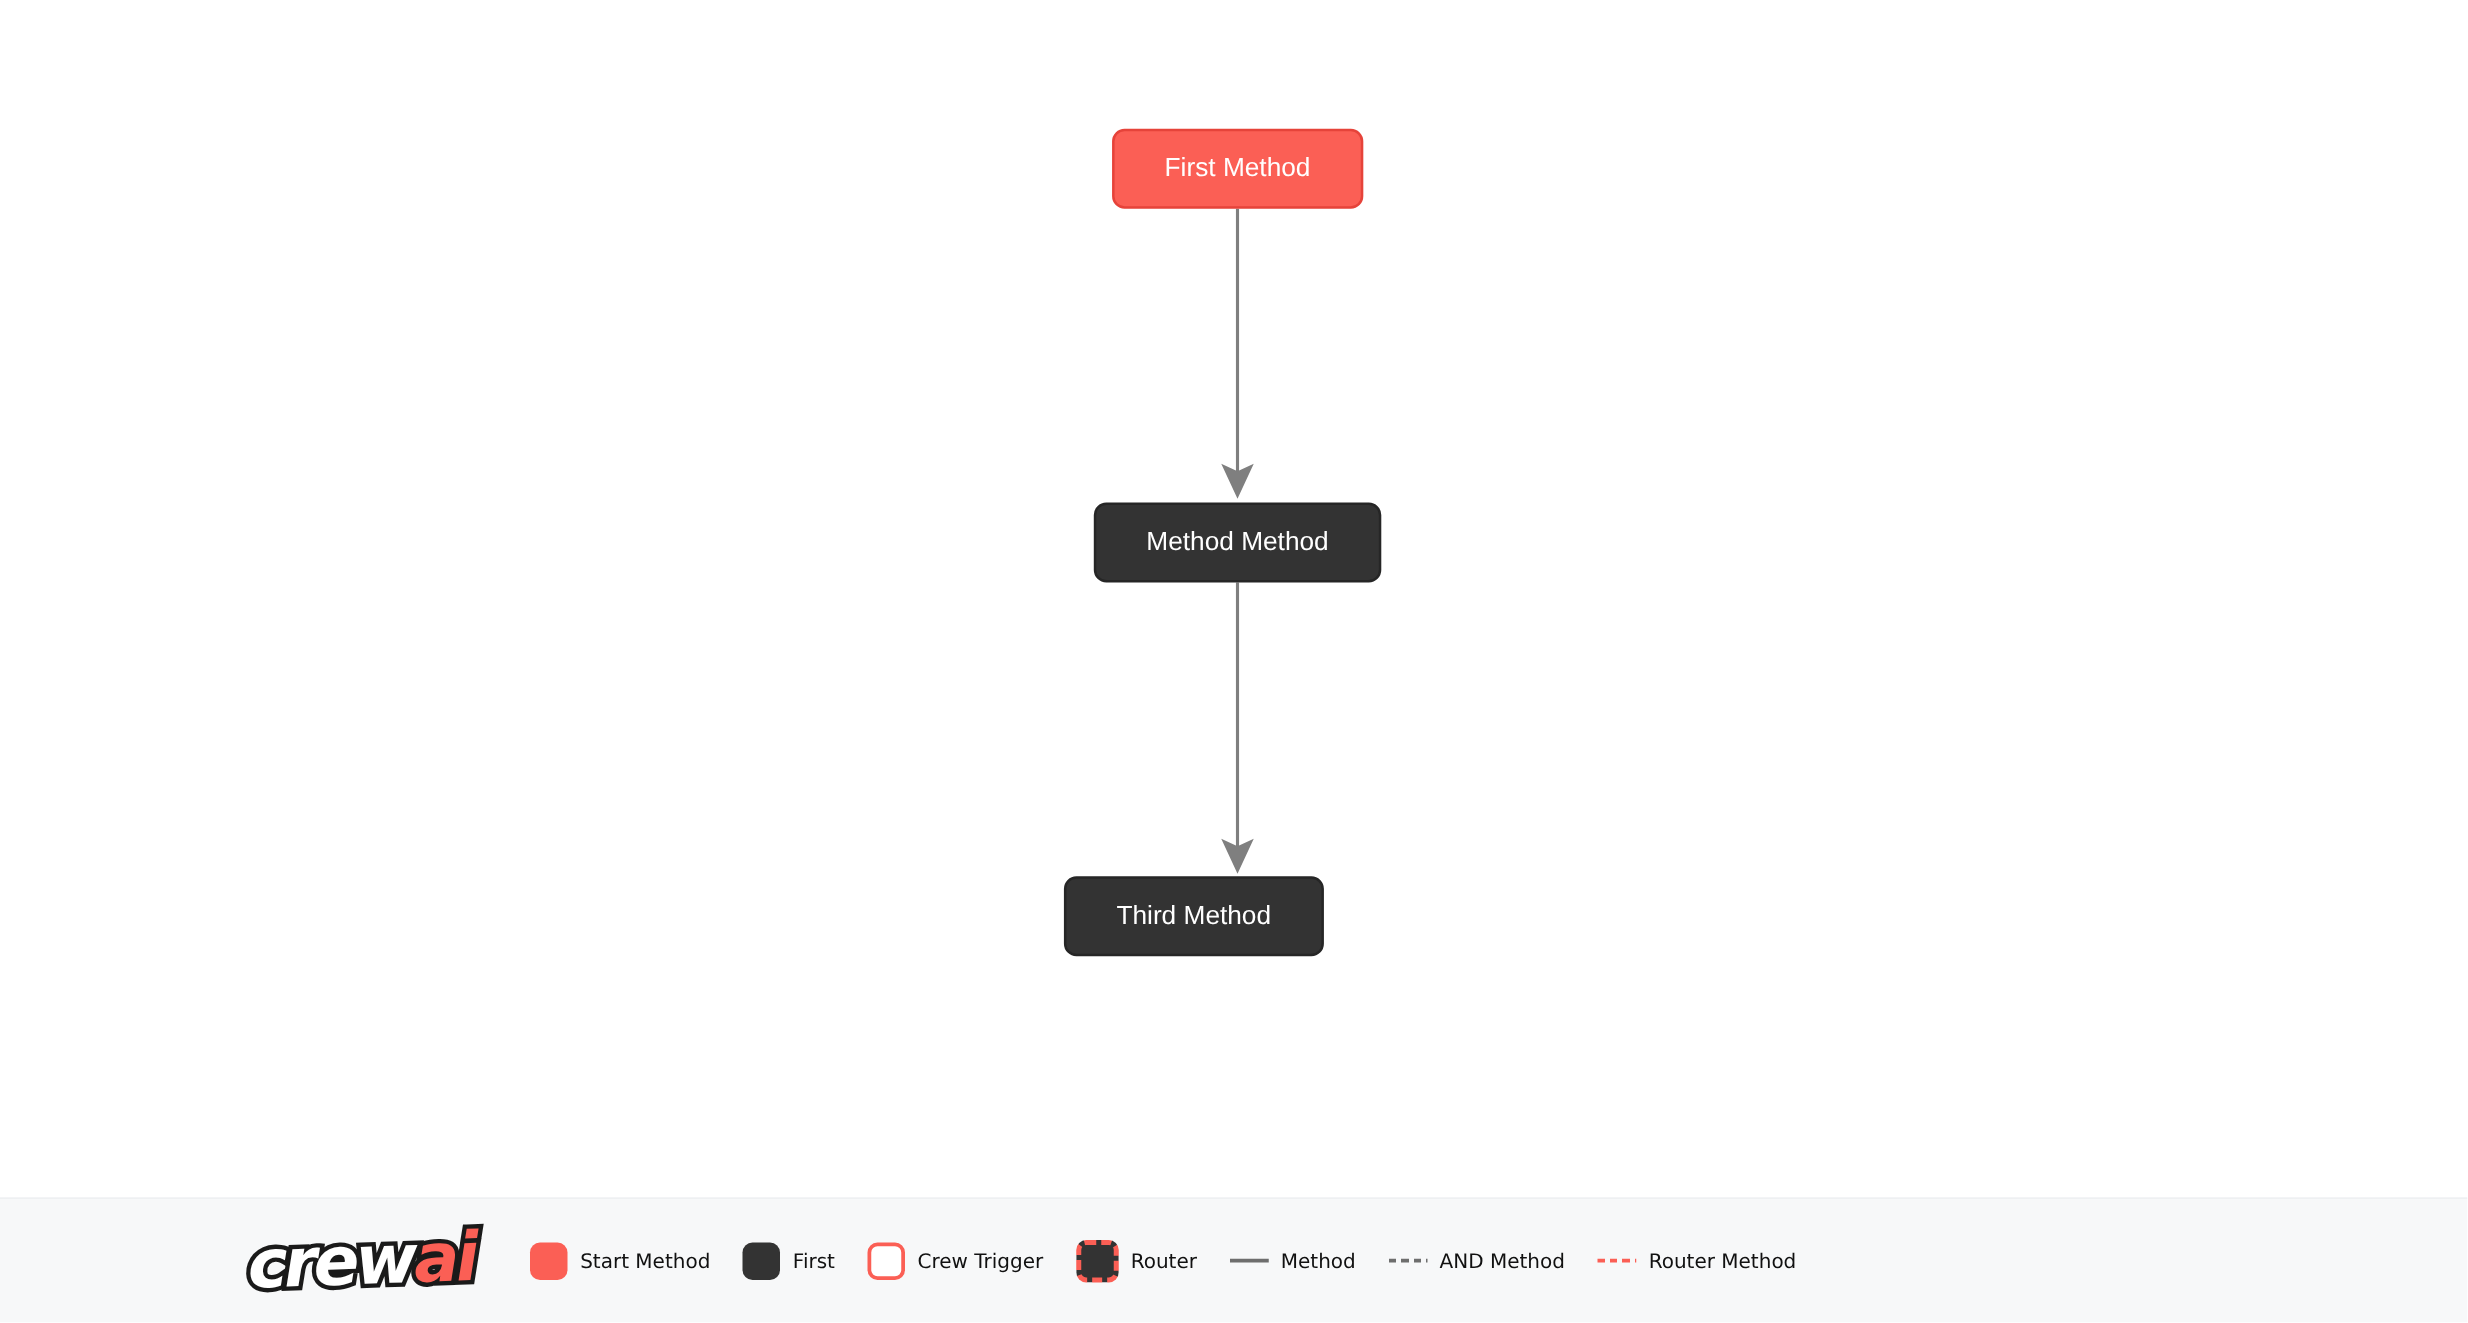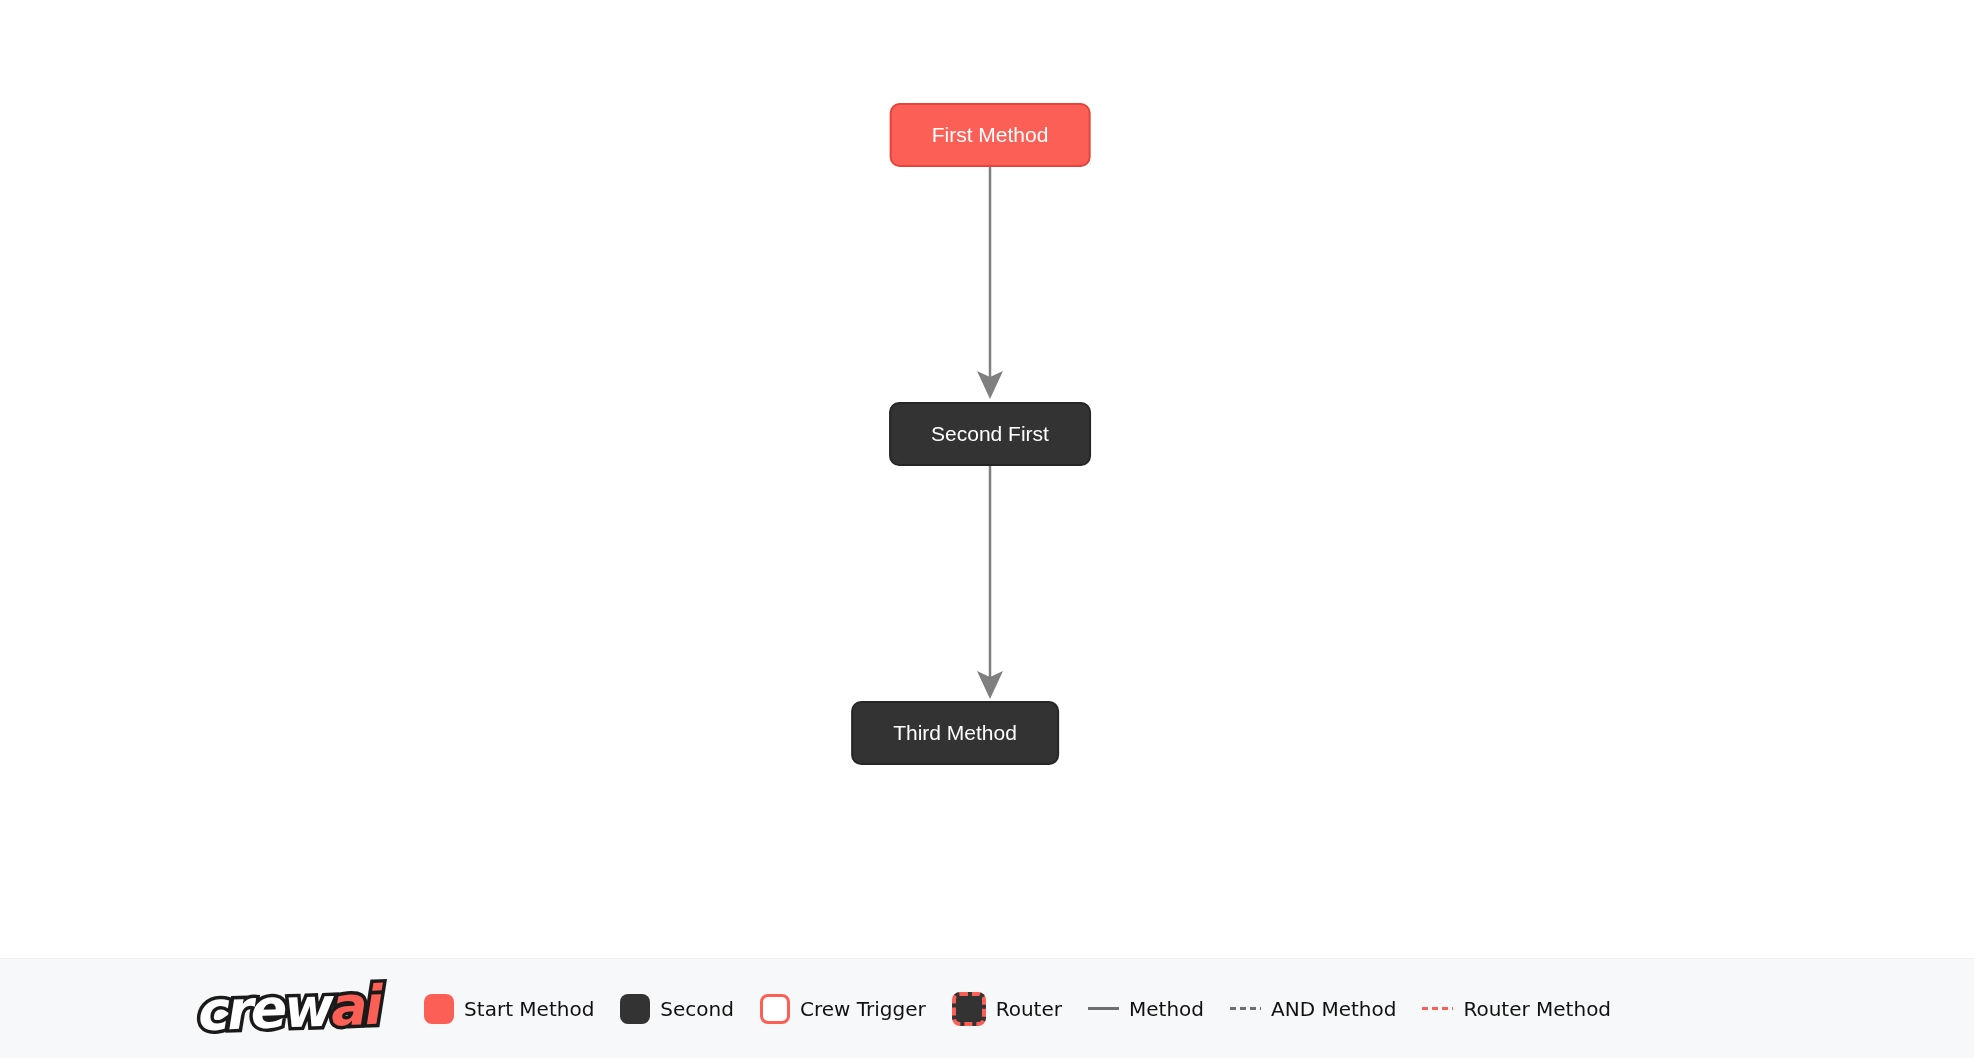--- a/index.html
+++ b/index.html
@@ -74,21 +74,21 @@
   .legend-items {
     display: flex;
     align-items: center;
     gap: 26px;
   }
   .legend-item {
     display: flex;
     align-items: center;
     gap: 10px;
     font-family: "DejaVu Sans", sans-serif;
-    font-size: 20px;
+    font-size: 16px;
     color: #111111;
     white-space: nowrap;
   }
   .swatch { width: 30px; height: 30px; border-radius: 8px; flex: 0 0 auto; }
   .swatch-start  { background: #fb5f55; }
   .swatch-method { background: #333333; }
   .swatch-crew   { background: #ffffff; border: 3px solid #fb5f55; }
   .swatch-router { background: #333333; border: 4px dashed #fb5f55; width: 34px; height: 34px; }
 
   .line-swatch { width: 31px; height: 3px; flex: 0 0 auto; }
@@ -111,39 +111,39 @@
       <path d="M990 399 L977 371 L990 377 L1003 371 Z" fill="#7f7f7f"></path>
     </g>
     <g>
       <line x1="990" y1="466" x2="990" y2="678" stroke="#7f7f7f" stroke-width="2.5"></line>
       <path d="M990 699 L977 671 L990 677 L1003 671 Z" fill="#7f7f7f"></path>
     </g>
   </svg>
 
   <div class="flow-node node-start node-first">First Method</div>
 
-  <div class="flow-node node-method node-second">Second First</div>
+  <div class="flow-node node-method node-second">Method Method</div>
 
   <div class="flow-node node-method node-third">Third Method</div>
 </div>
 
 <div class="legend-bar">
 
   <div class="logo"><span class="logo-crew">crew</span><span class="logo-ai">ai</span></div>
 
   <div class="legend-items">
 
     <div class="legend-item">
       <span class="swatch swatch-start"></span>
       <span>Start Method</span>
     </div>
 
     <div class="legend-item">
       <span class="swatch swatch-method"></span>
-      <span>Second</span>
+      <span>First</span>
     </div>
 
     <div class="legend-item">
       <span class="swatch swatch-crew"></span>
       <span>Crew Trigger</span>
     </div>
 
     <div class="legend-item">
       <span class="swatch swatch-router"></span>
       <span>Router</span>

